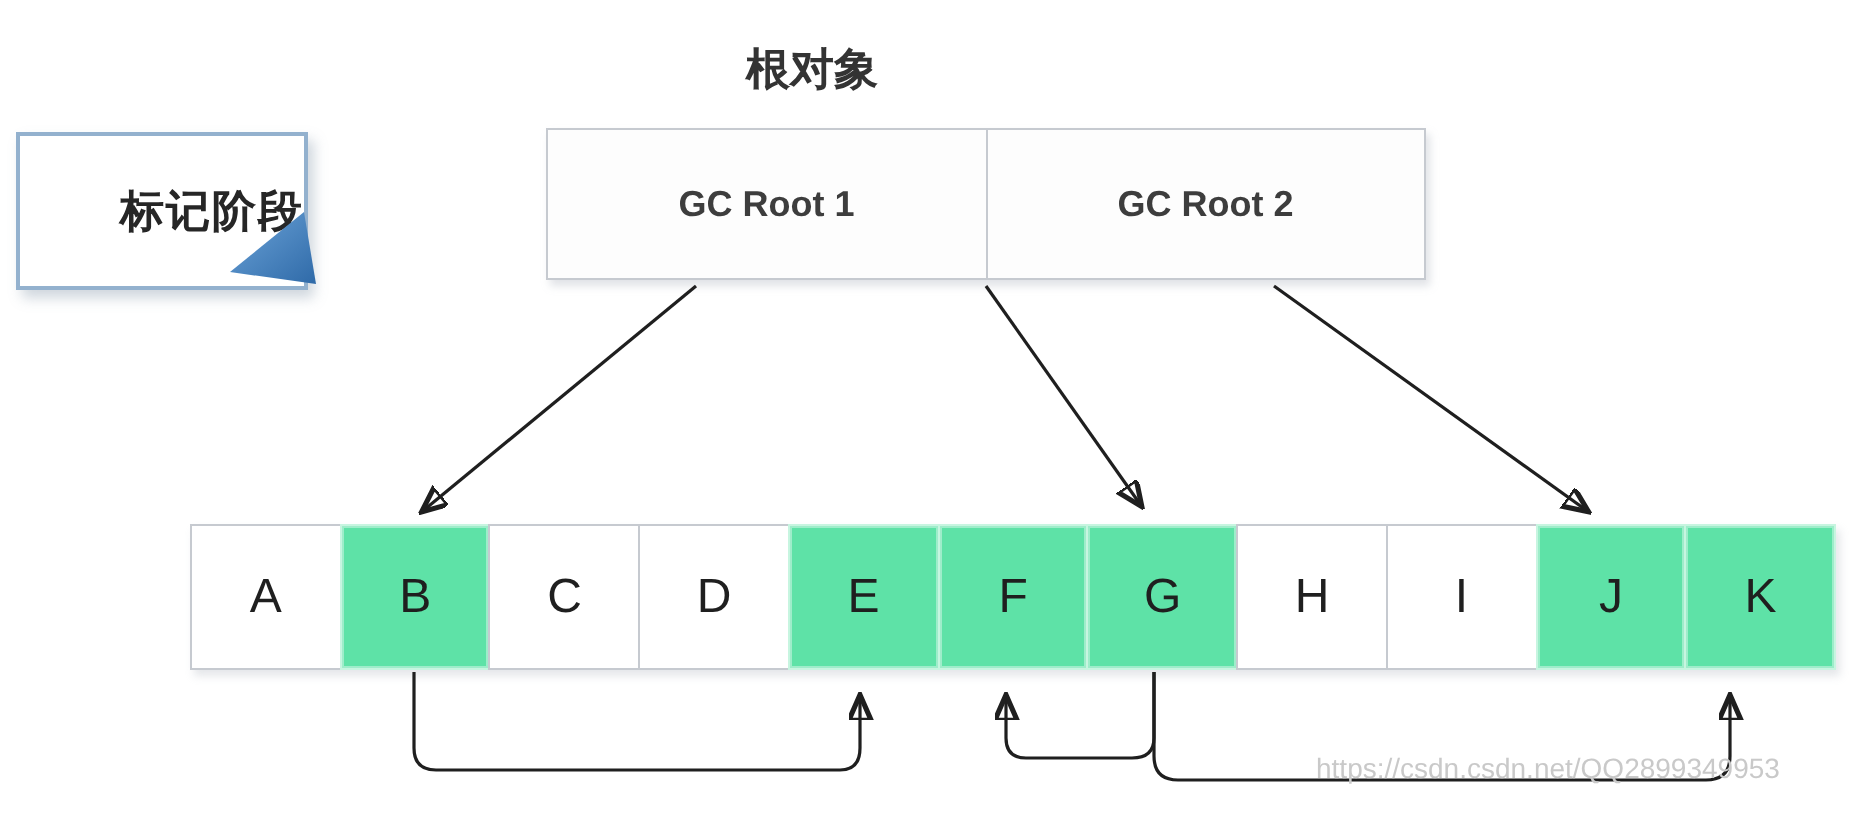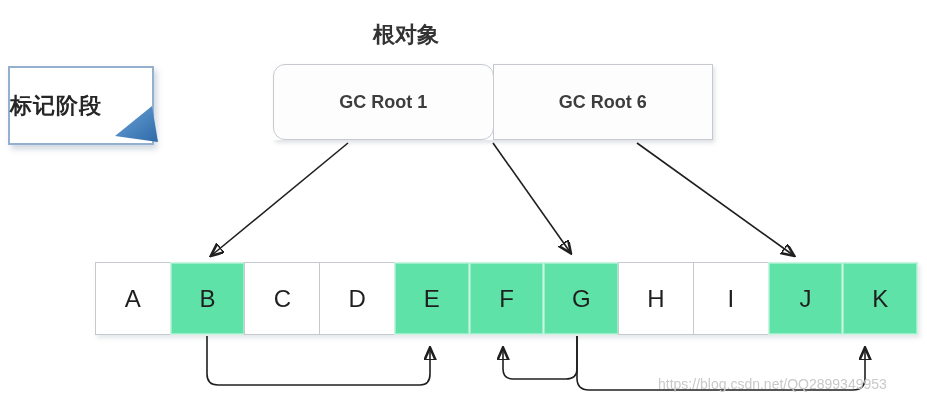--- a/index.html
+++ b/index.html
@@ -15,21 +15,21 @@
   }
 
   
   .callout {
     position: absolute;
     left: 8px; top: 66px;
     width: 146px; height: 79px;
     background: #ffffff;
     border: 2px solid var(--callout-border, #93b1ce);
     box-shadow: 3px 4px 6px rgba(120,140,160,0.35);
-    display: flex; align-items: center; justify-content: flex-start;
+    display: flex; align-items: center; justify-content: flex-end;
     font-size: 22px; font-weight: bold; color: #262626;
     letter-spacing: 1px;
   }
   .callout-pointer {
     position: absolute;
     left: 103px; top: 98px;
     width: 62px; height: 52px;
     pointer-events: none;
   }
 
@@ -50,21 +50,21 @@
     box-shadow: 2px 3px 4px rgba(170,175,185,0.35);
   }
   .gc-cell {
     flex: 1;
     background: #fdfdfd;
     border: 1px solid var(--cell-border, #c6cad0);
     margin-left: -1px;
     display: flex; align-items: center; justify-content: center;
     font-size: 18px; font-weight: bold; color: #3d3d3d;
   }
-  .gc-cell:first-child { margin-left: 0; border-radius: 12px; }
+  .gc-cell:first-child { margin-left: 0; }
 
   
   .heap-row {
     position: absolute;
     left: 95px; top: 262px;
     width: 823px; height: 73px;
     display: flex;
     box-shadow: 2px 3px 4px rgba(170,175,185,0.3);
   }
   .heap-cell {
@@ -119,21 +119,21 @@
         <stop offset="1" stop-color="#2f6aa8"></stop>
       </linearGradient>
     </defs>
     <polygon points="49,8 55,44 12,38" fill="url(#ptr)"></polygon>
   </svg>
 
   <div class="roots-title">根对象</div>
 
   <div class="gc-root-row" id="gc-root-row">
       <div class="gc-cell">GC Root 1</div>
-      <div class="gc-cell">GC Root 6</div>
+      <div class="gc-cell">GC Root 2</div>
     </div>
 
   <div class="heap-row" id="heap-row">
       <div class="heap-cell">A</div>
       <div class="heap-cell marked">B</div>
       <div class="heap-cell">C</div>
       <div class="heap-cell">D</div>
       <div class="heap-cell marked">E</div>
       <div class="heap-cell marked">F</div>
       <div class="heap-cell marked">G</div>
@@ -156,15 +156,15 @@
 
     <line x1="637" y1="143" x2="793" y2="255" marker-end="url(#ah)"></line>
 
     <path d="M 207 336 L 207 374 Q 207 385 218 385 L 420 385 Q 430 385 430 374 L 430 349" marker-end="url(#ah)"></path>
 
     <path d="M 577 336 L 577 369 Q 577 379 566 379 L 513 379 Q 503 379 503 369 L 503 349" marker-end="url(#ah)"></path>
 
     <path d="M 577 336 L 577 378 Q 577 390 589 390 L 853 390 Q 865 390 865 378 L 865 349" marker-end="url(#ah)"></path>
   </svg>
 
-  <div class="watermark">https://blog.csdn.net/QQ2899349953</div>
+  <div class="watermark">https://csdn.csdn.net/QQ2899349953</div>
 
 </div>
 
 </body></html>

